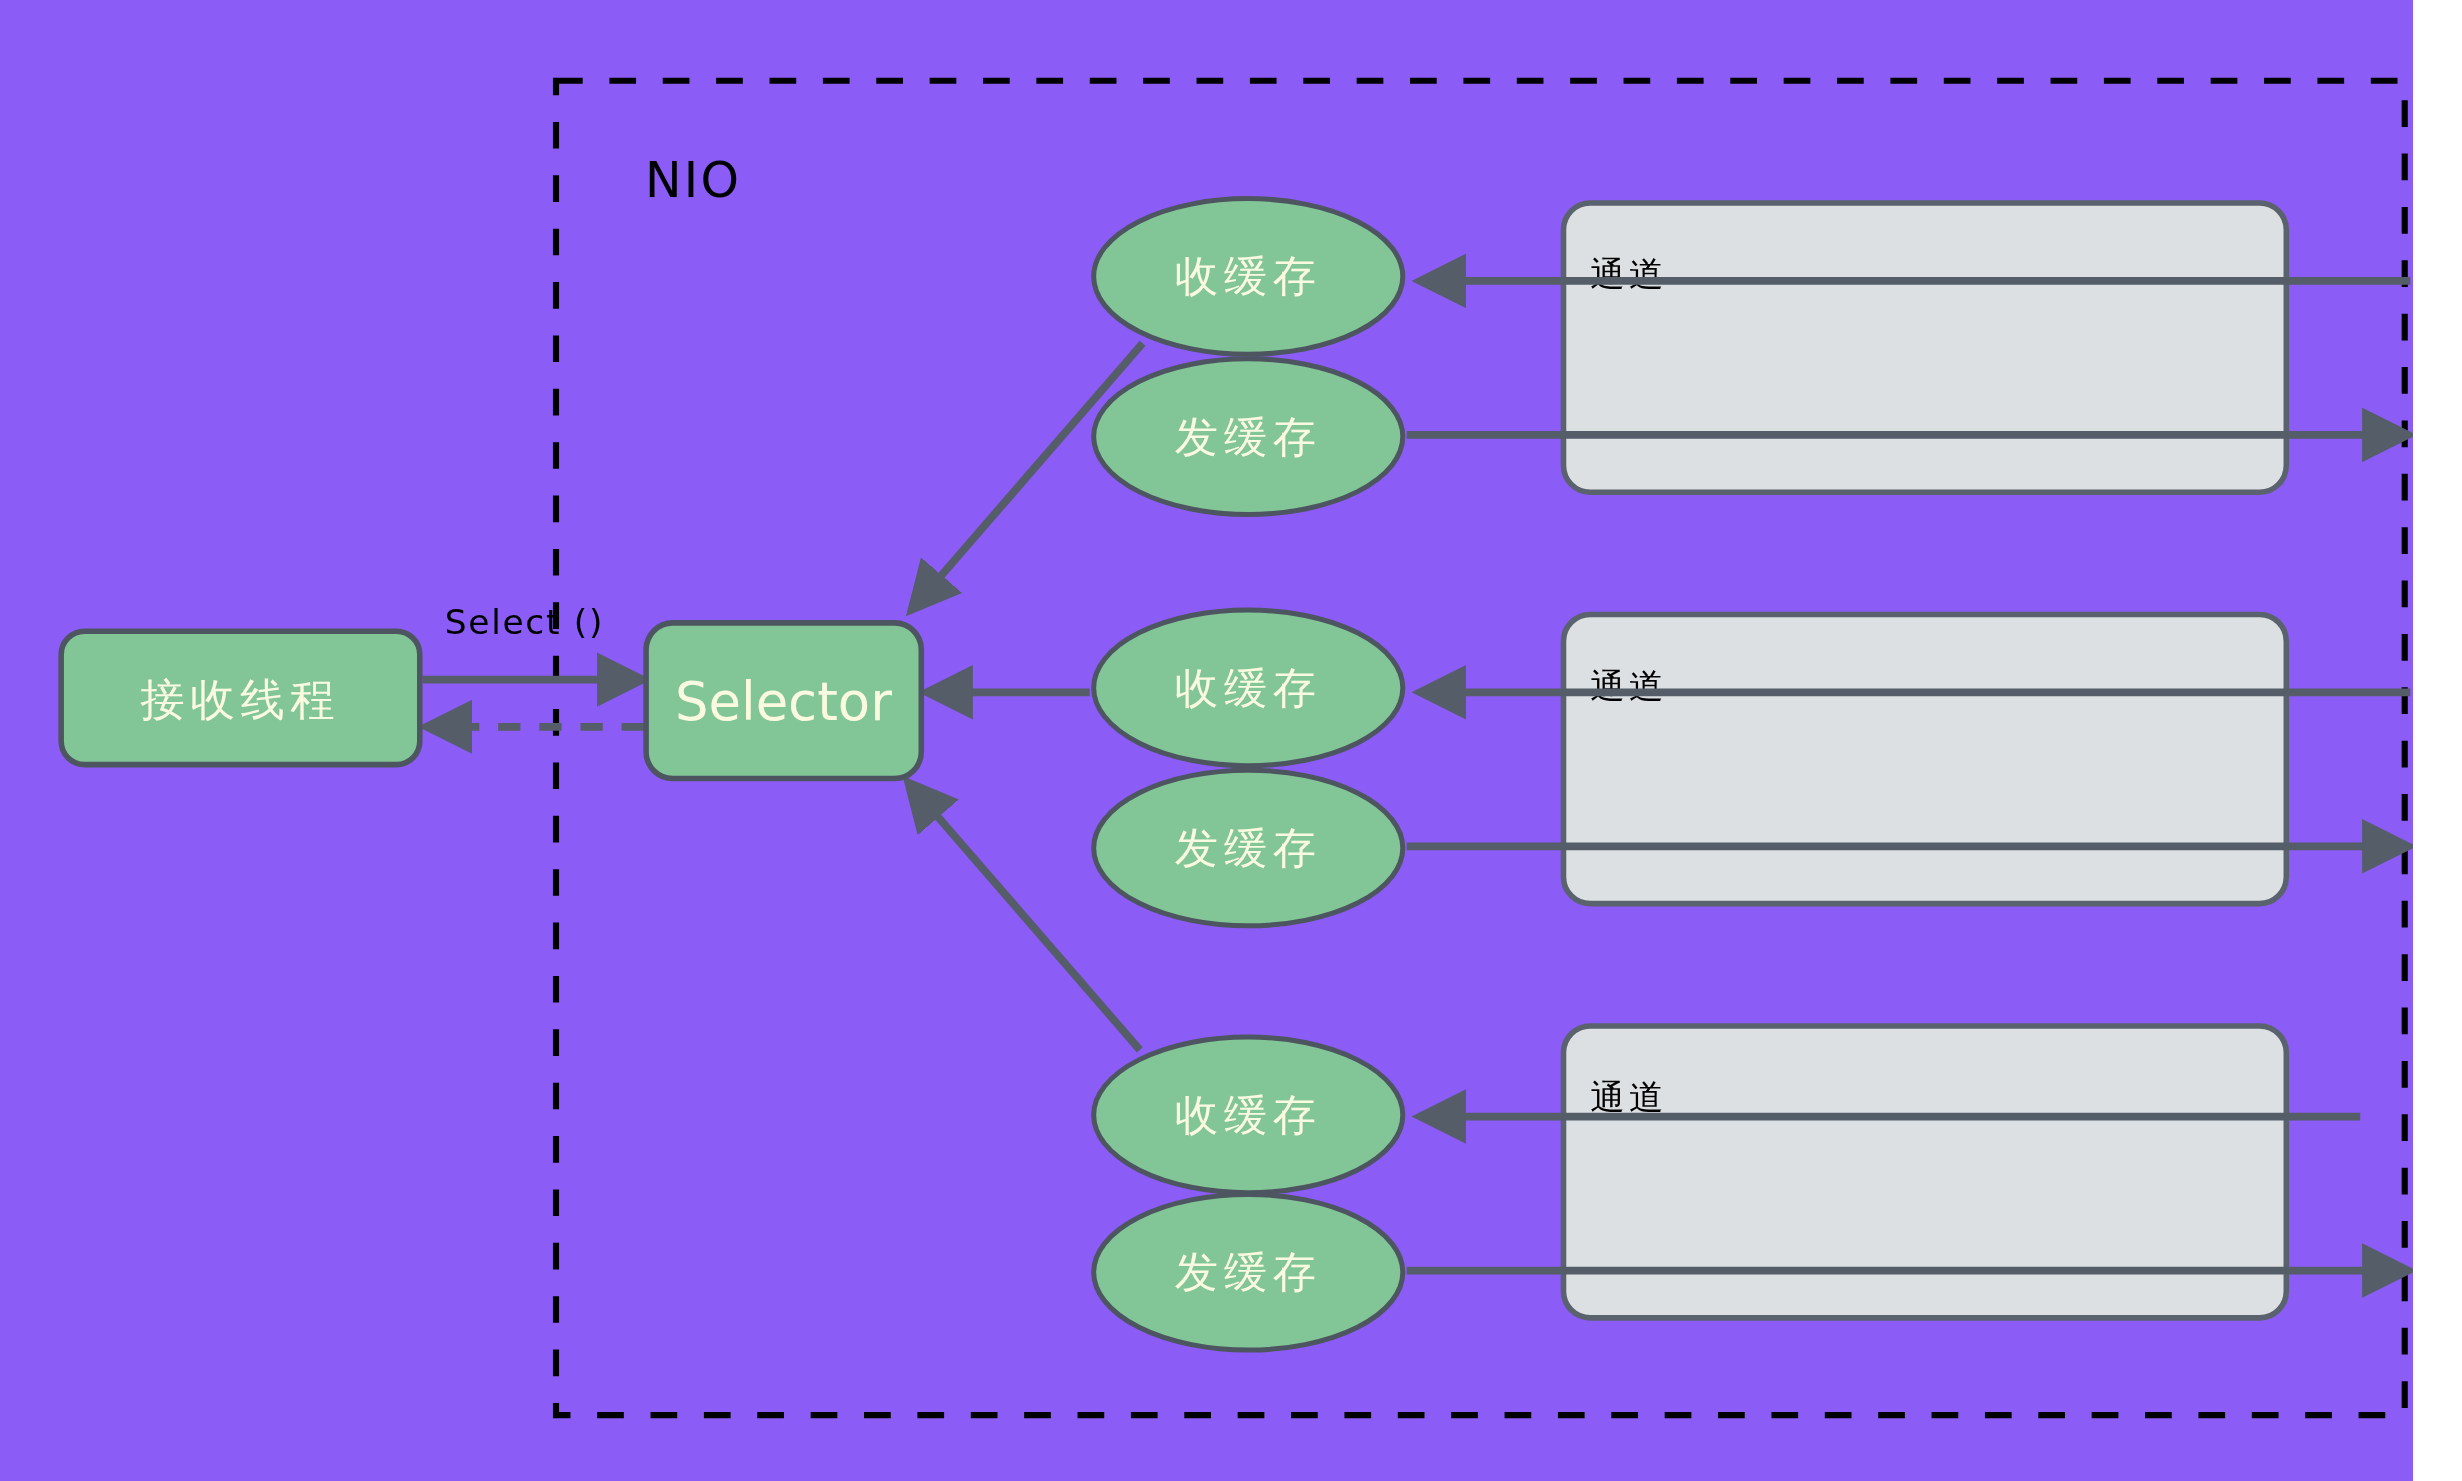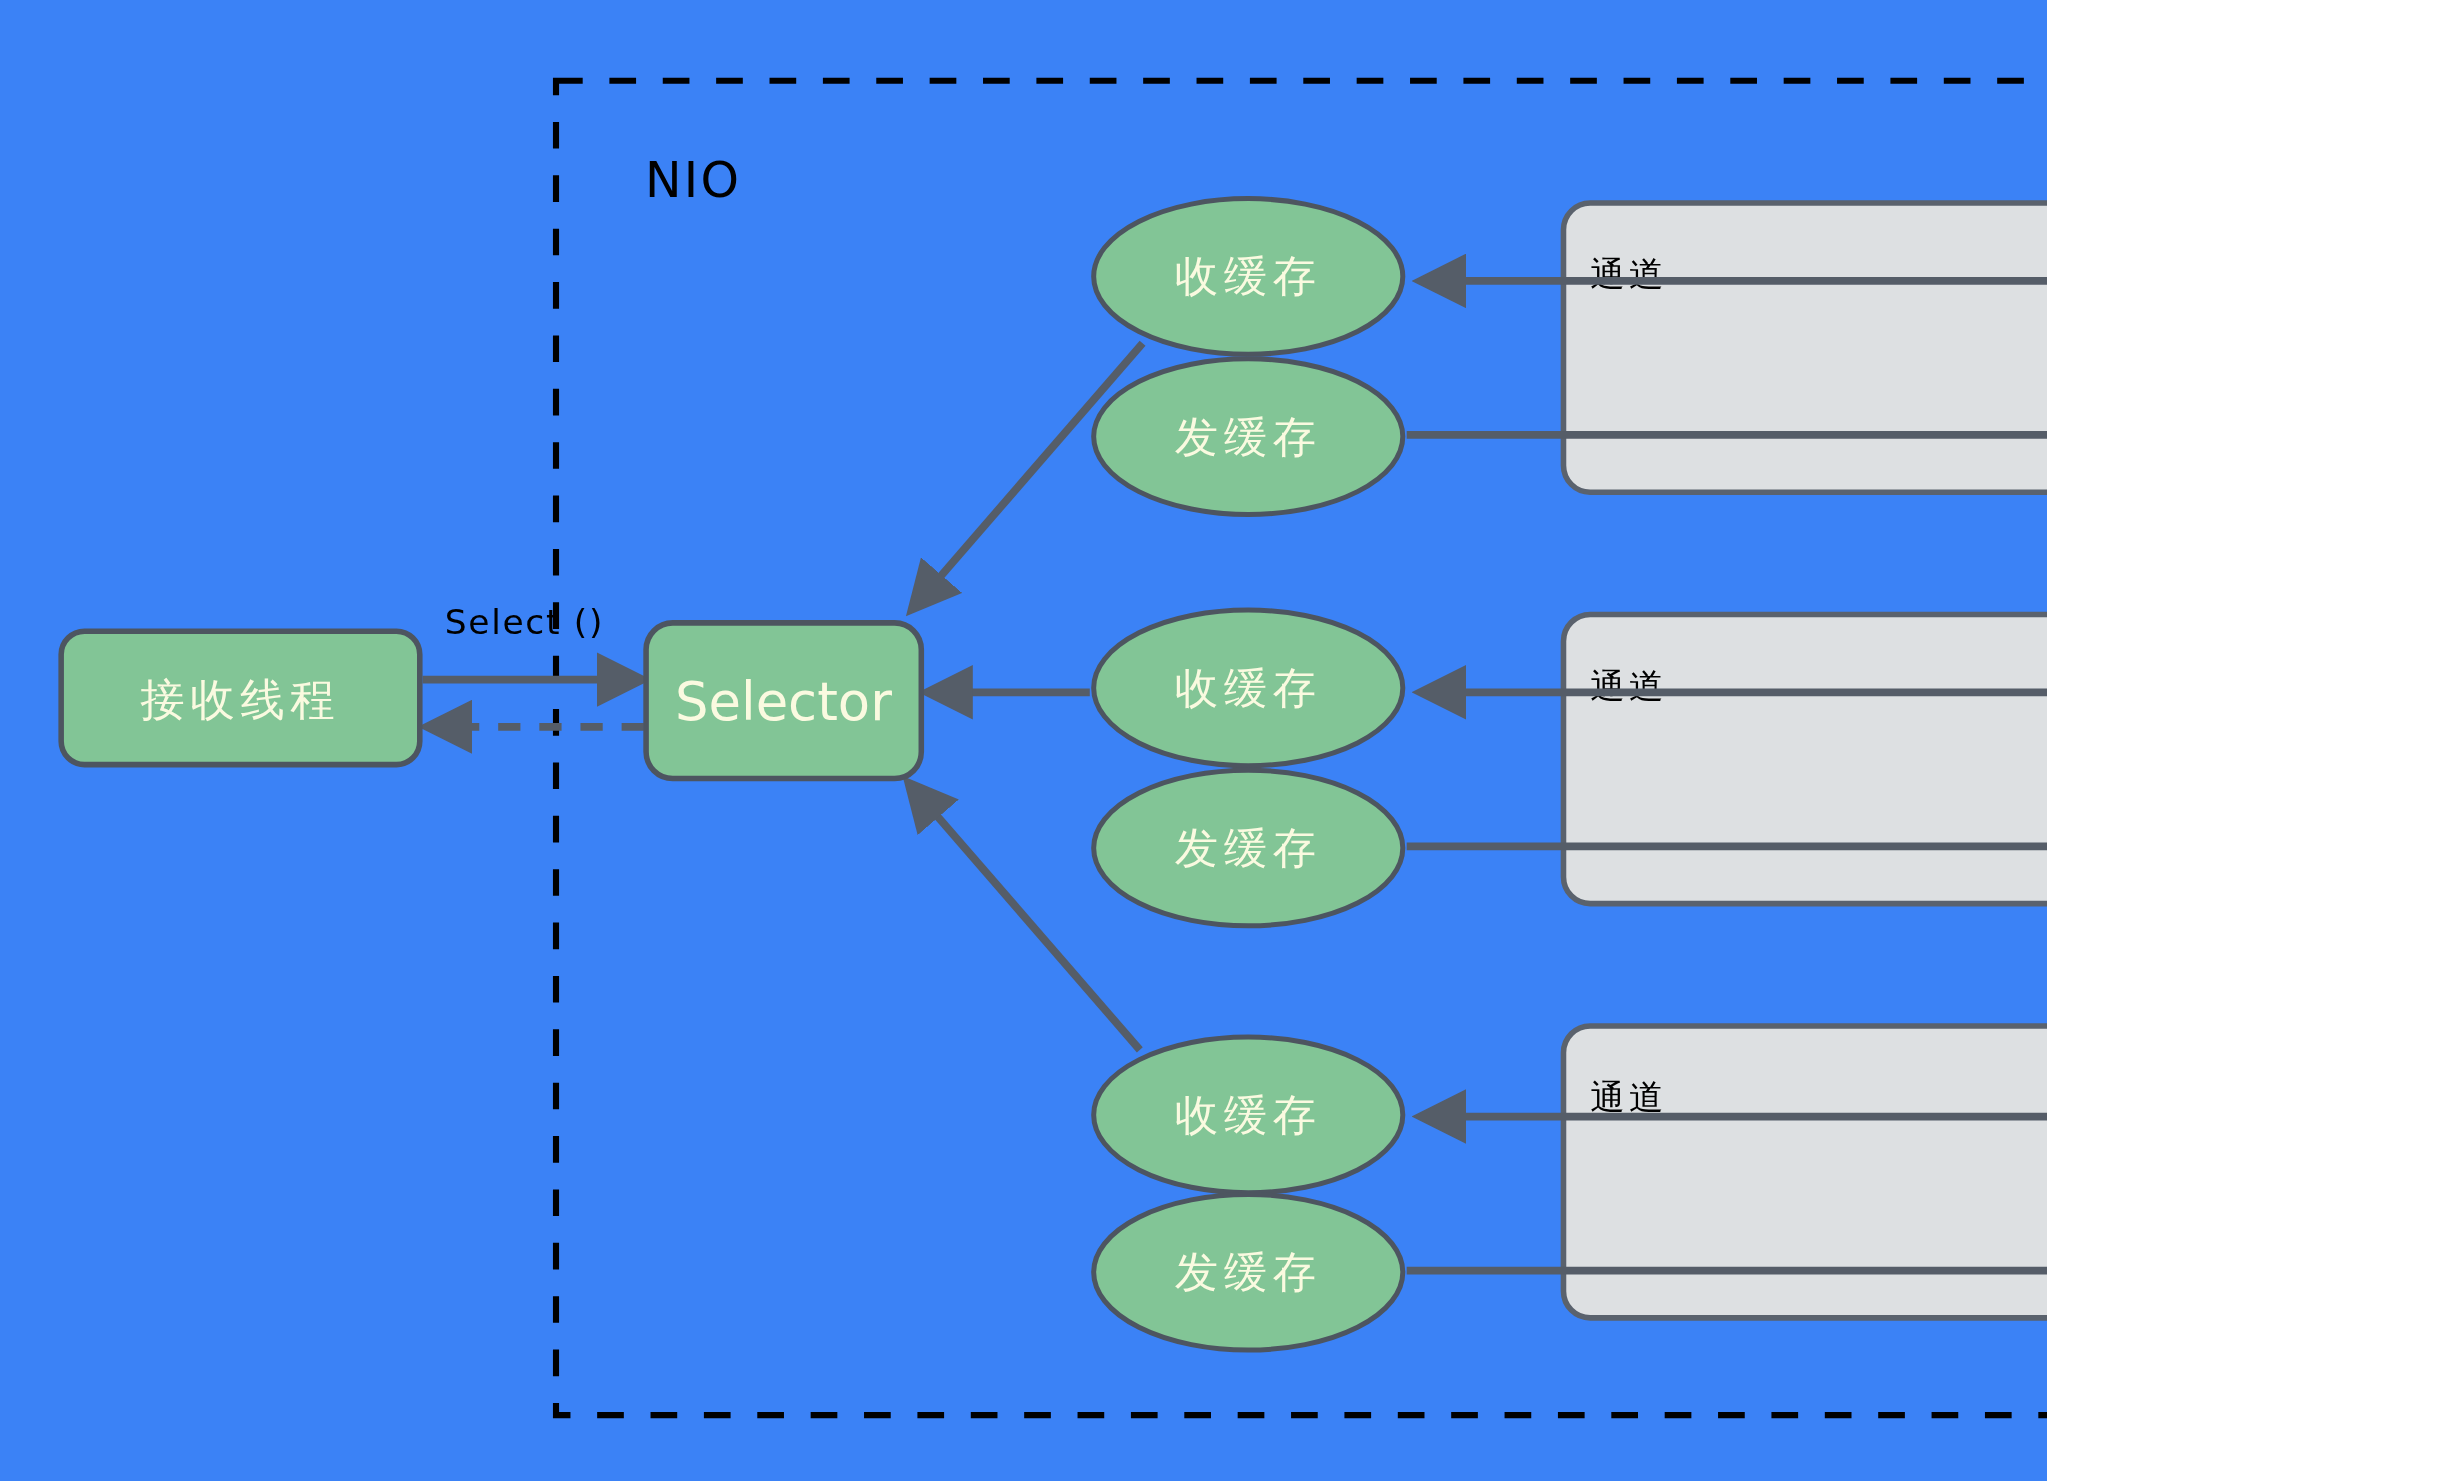--- a/index.html
+++ b/index.html
@@ -6,23 +6,23 @@
   html, body {
     margin: 0;
     padding: 0;
     background: #ffffff;
   }
   body {
     font-family: "DejaVu Sans", sans-serif;
   }
   #stage {
     position: relative;
-    width: 2047px;
+    width: 2413px;
     height: 1482px;
-    background: #3b82f6;
+    background: #8b5cf6;
     overflow: hidden;
   }
   #stage svg.layer {
     position: absolute;
     left: 0;
     top: 0;
     width: 2462px;
     height: 1482px;
   }
 </style>

